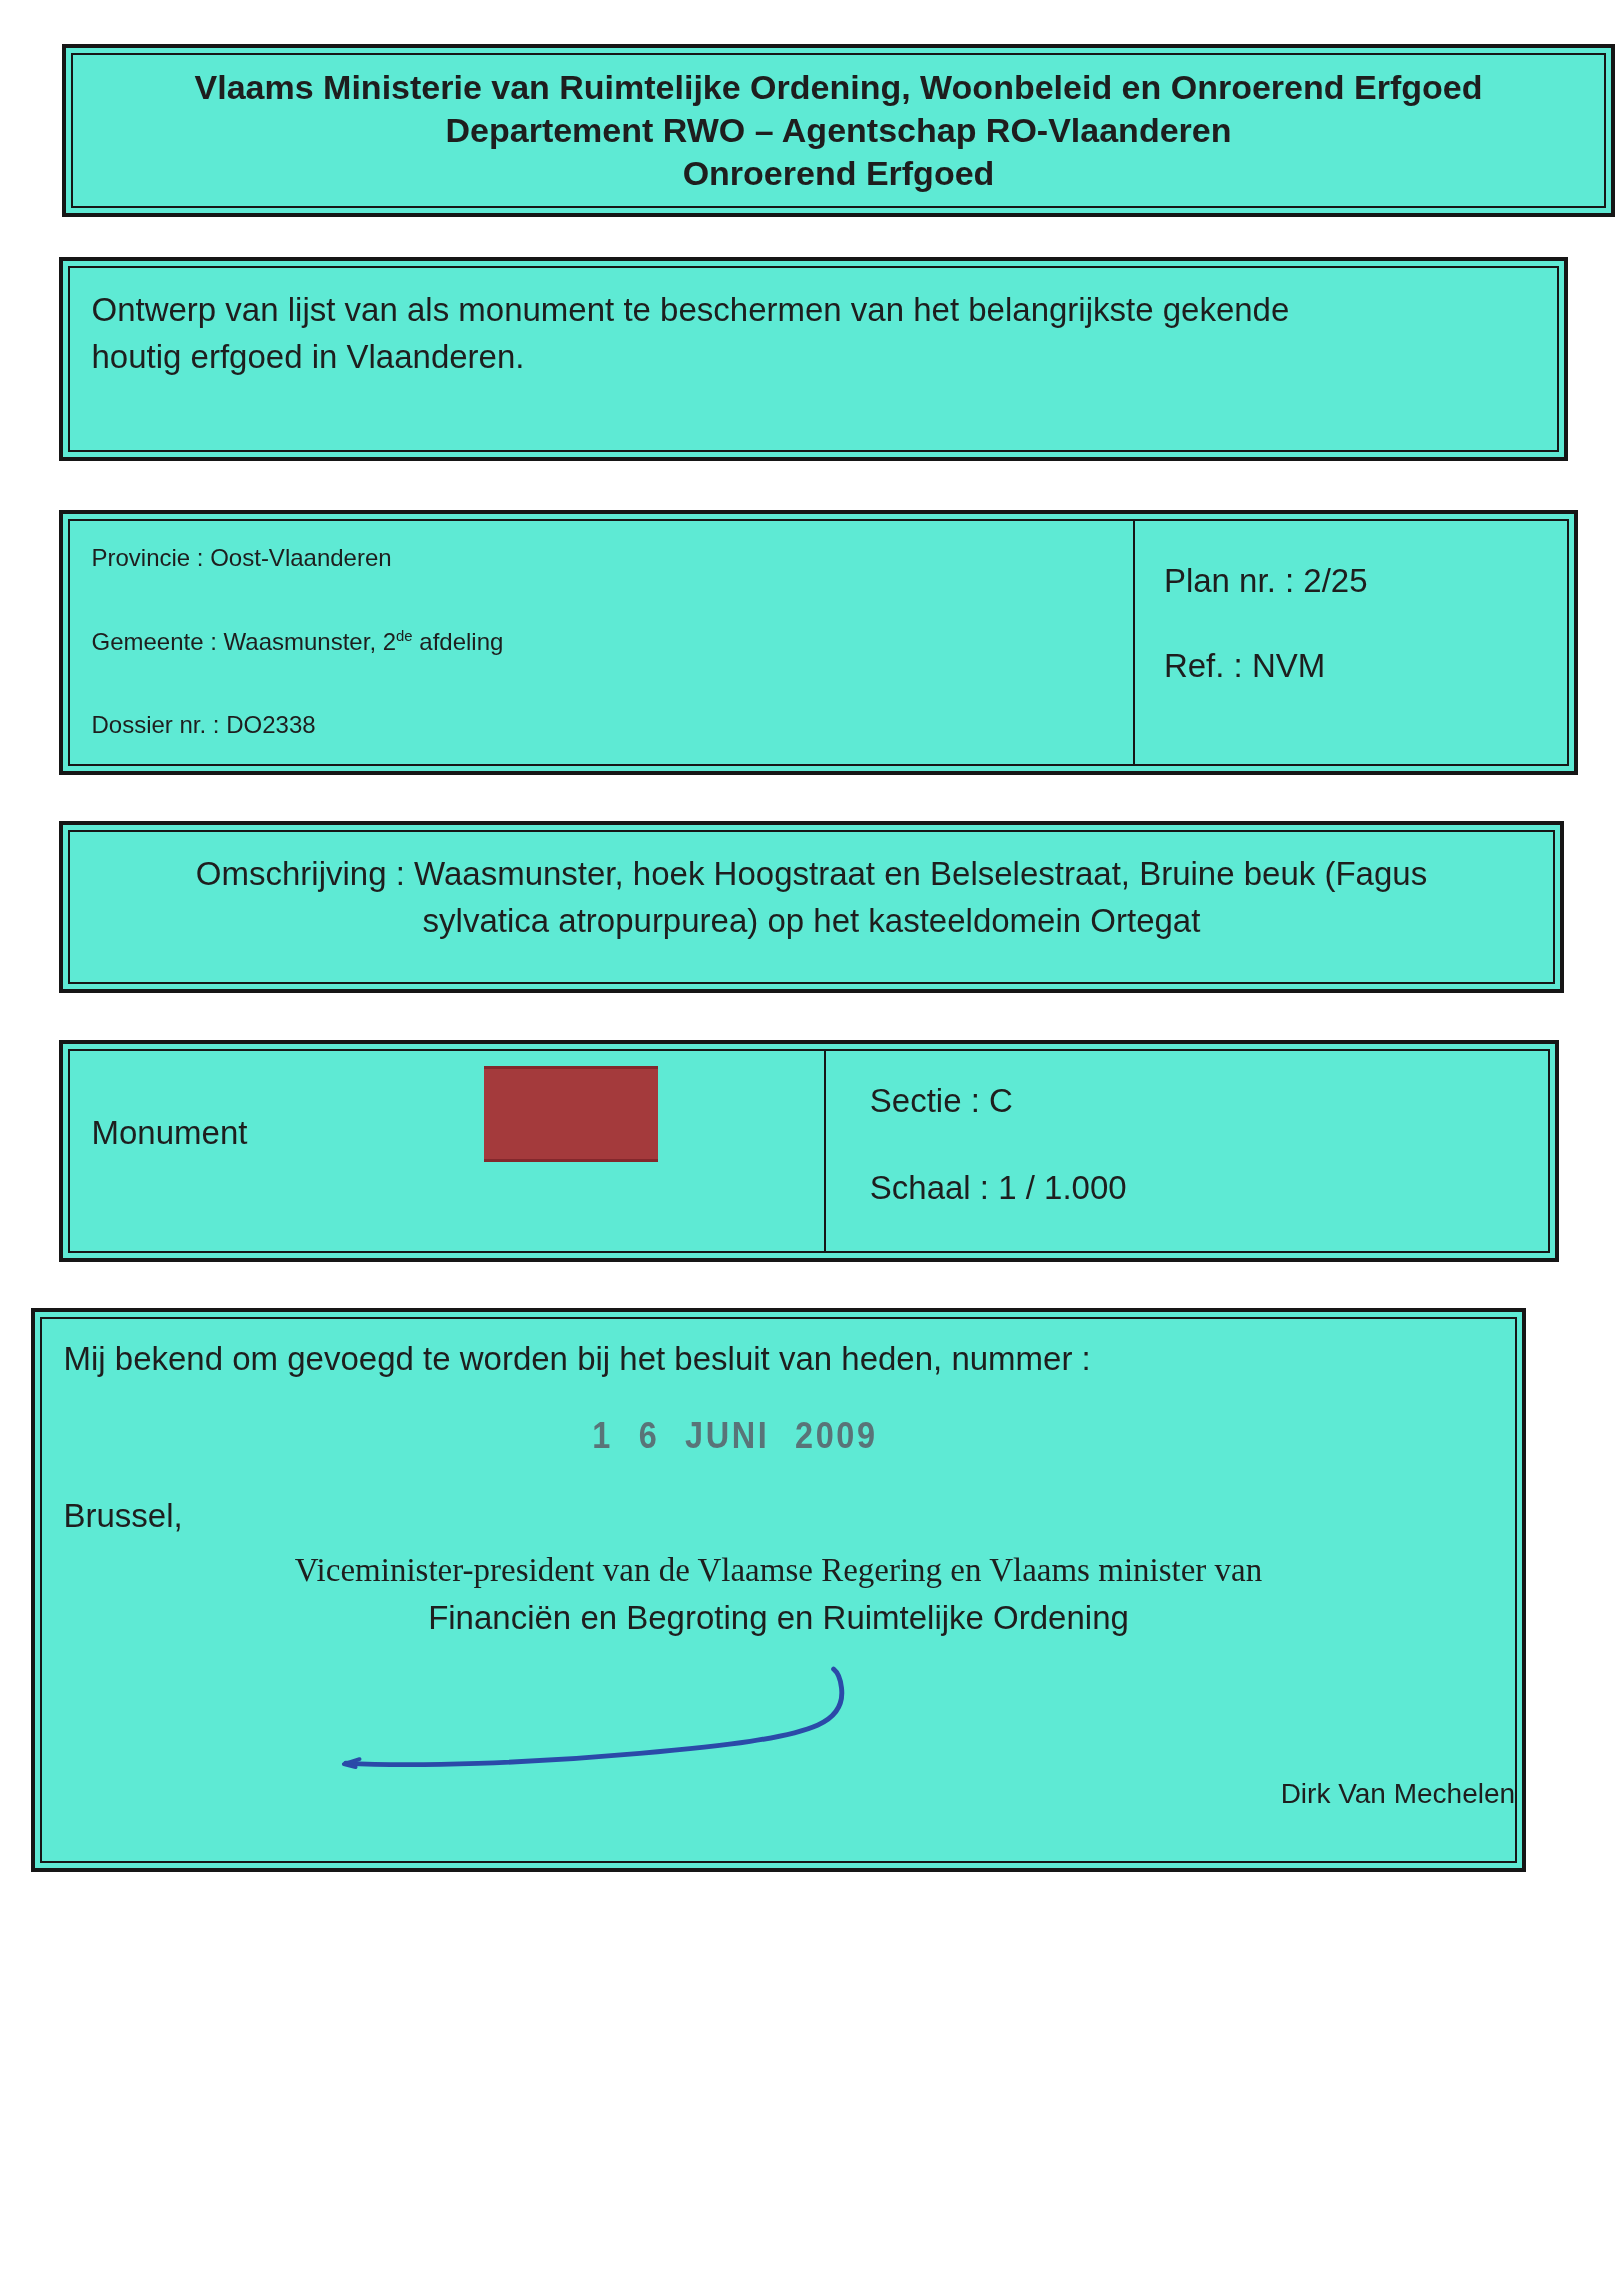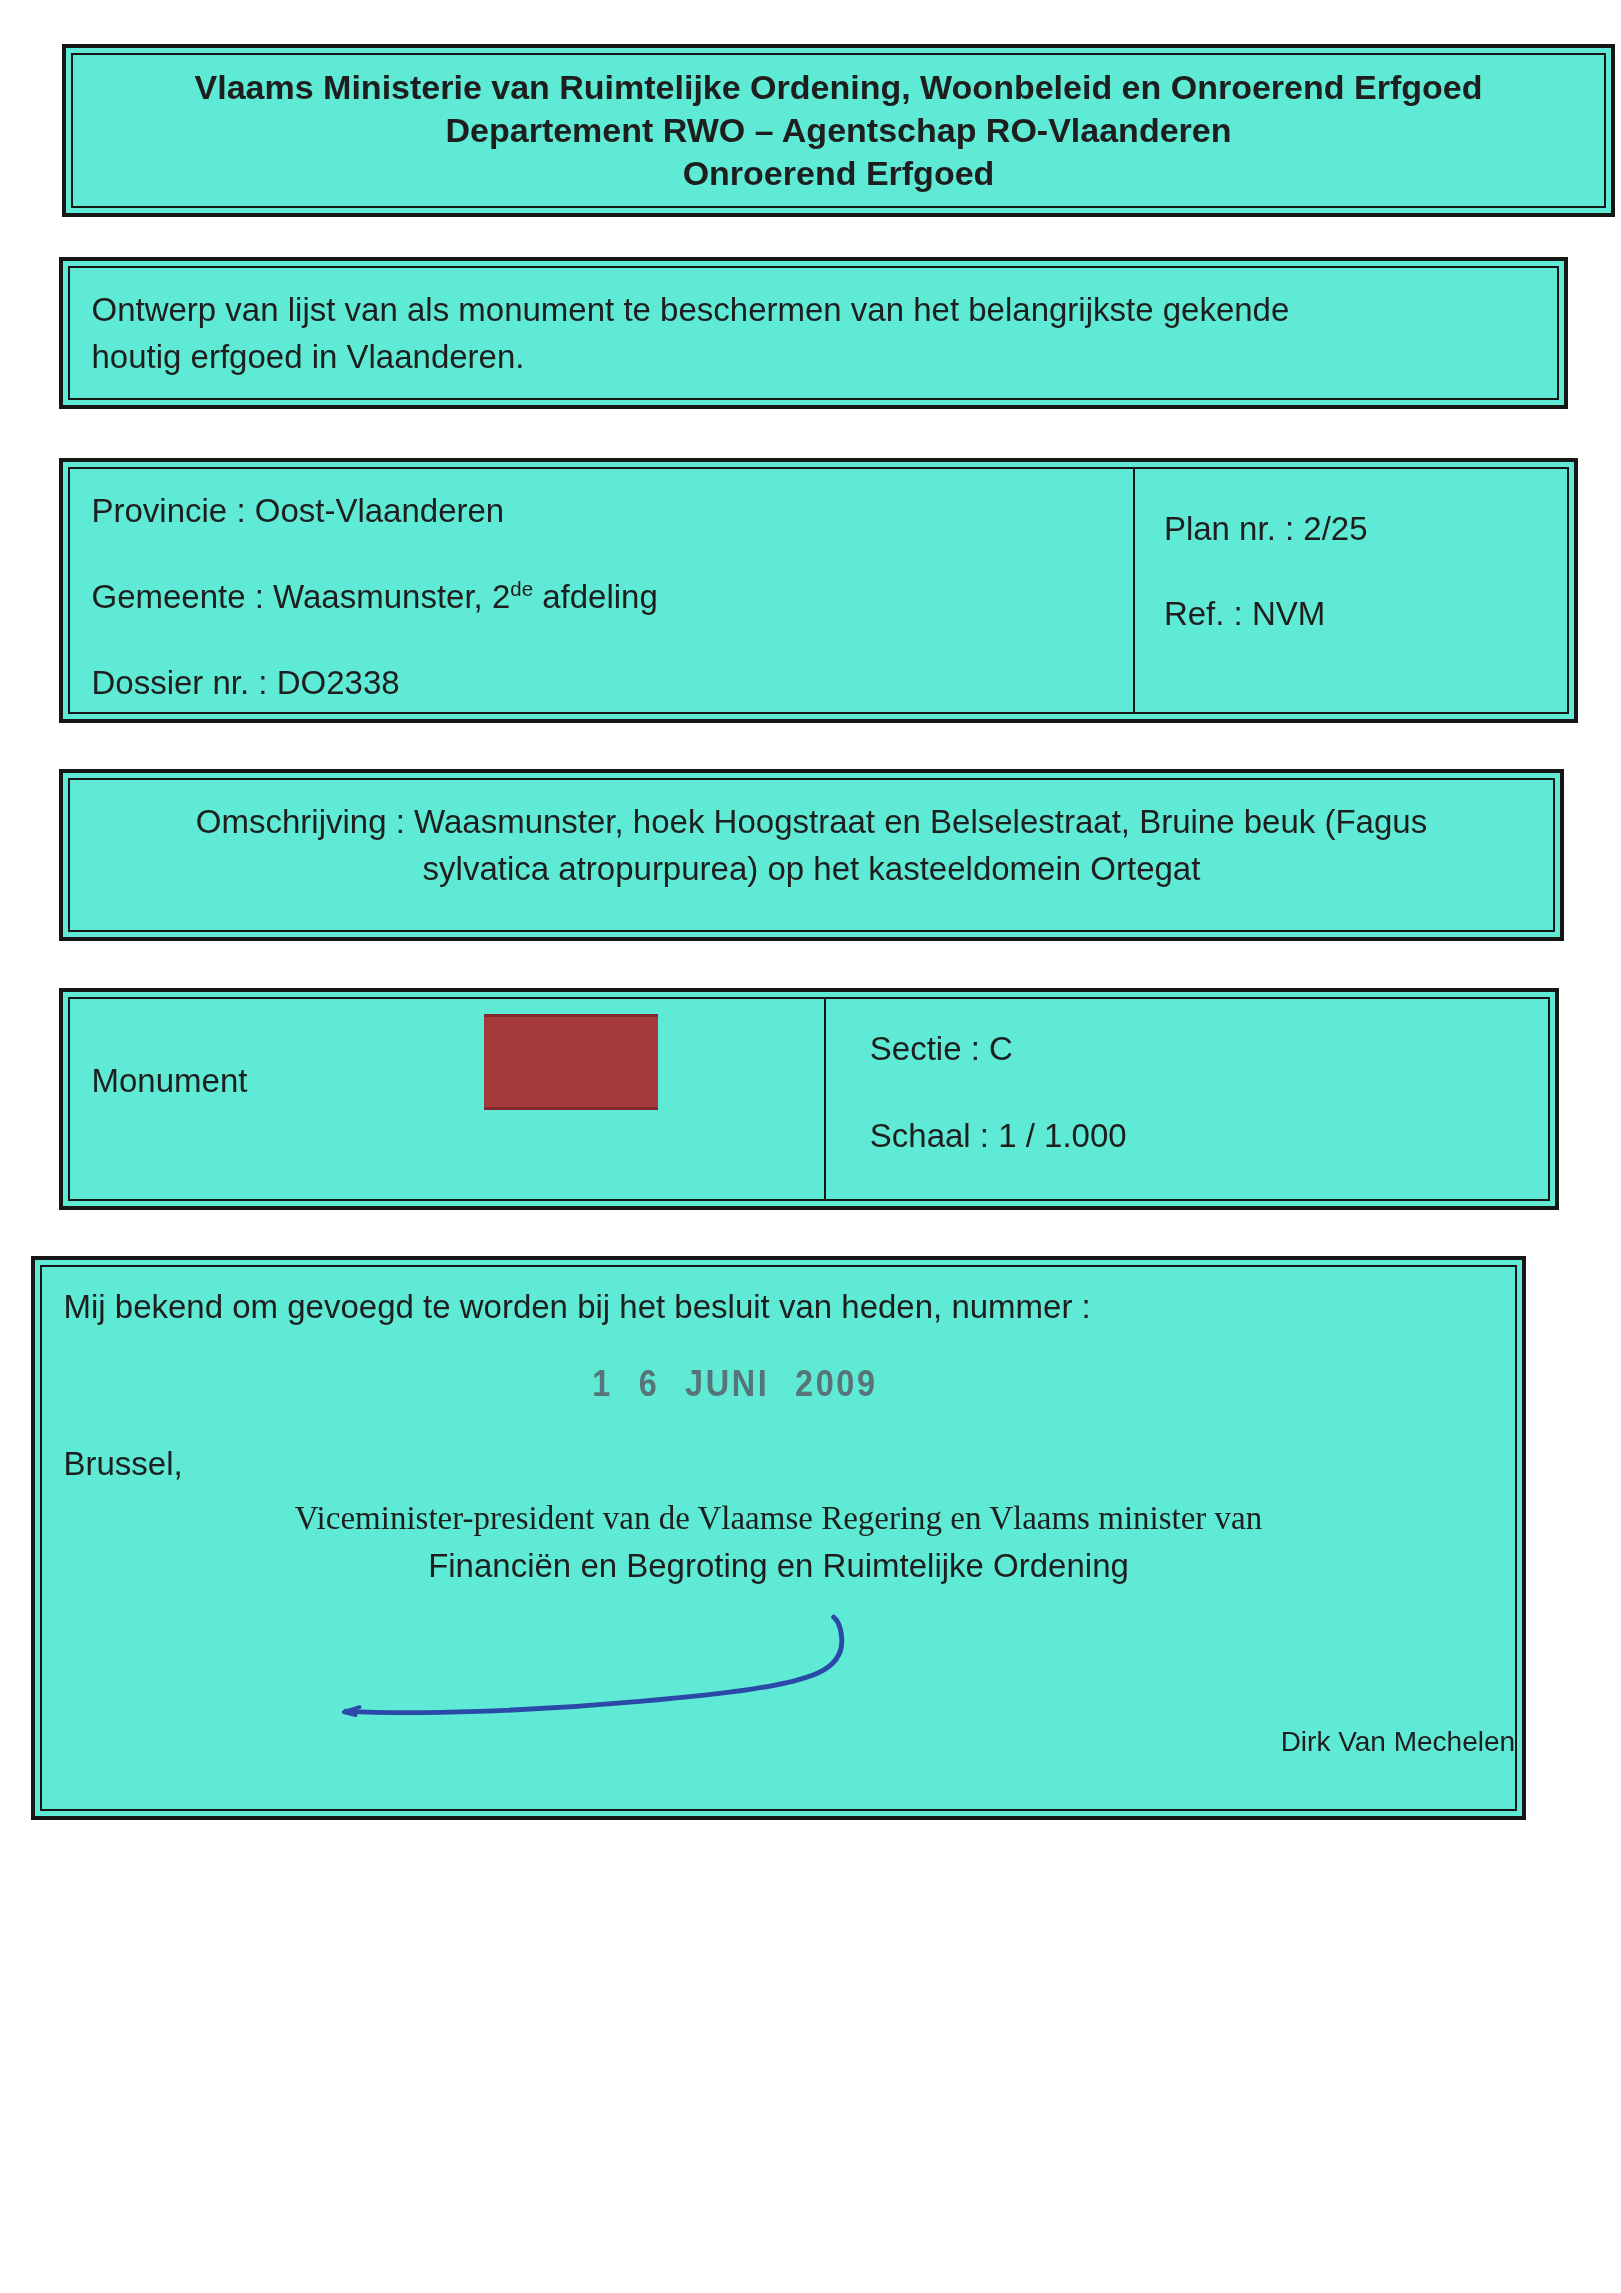--- a/index.html
+++ b/index.html
@@ -23,29 +23,29 @@
     height: 100%;
     position: relative;
   }
   
   .box-header { margin: 44px 0 0 62px; width: 1553px; height: 173px; }
   .box-header .docbox-inner {
     display: flex; flex-direction: column; justify-content: center; align-items: center;
     text-align: center; font-weight: bold; font-size: 34px; line-height: 1.26;
   }
   
-  .box-subject { margin: 40px 0 0 59px; width: 1509px; height: 152px; }
+  .box-subject { margin: 40px 0 0 59px; width: 1509px; height: 204px; }
   .box-subject .docbox-inner { padding: 19.6px 21.6px; font-size: 33px; line-height: 1.42; }
   
   .box-details { margin: 49px 0 0 59px; width: 1519px; height: 265px; }
   .box-details .docbox-inner { display: flex; flex-direction: row; }
   .details-left {
     width: 71%; height: 100%;
-    display: flex; flex-direction: column; 
-    padding: 23.5px 0 25.5px 21.6px; font-size: 33px; gap: 48px;
+    display: flex; flex-direction: column; justify-content: space-between;
+    padding: 23.5px 0 25.5px 21.6px; font-size: 24px;
   }
   .details-right {
     width: 29%; height: 100%;
     border-left: 2px solid #161616;
     padding: 41px 0 0 29px; font-size: 33px;
   }
   .details-right .line2 { margin-top: 47px; }
   sup.ord { font-size: 0.62em; vertical-align: super; line-height: 0; }
   
   .box-description { margin: 46px 0 0 59px; width: 1505px; height: 172px; }

